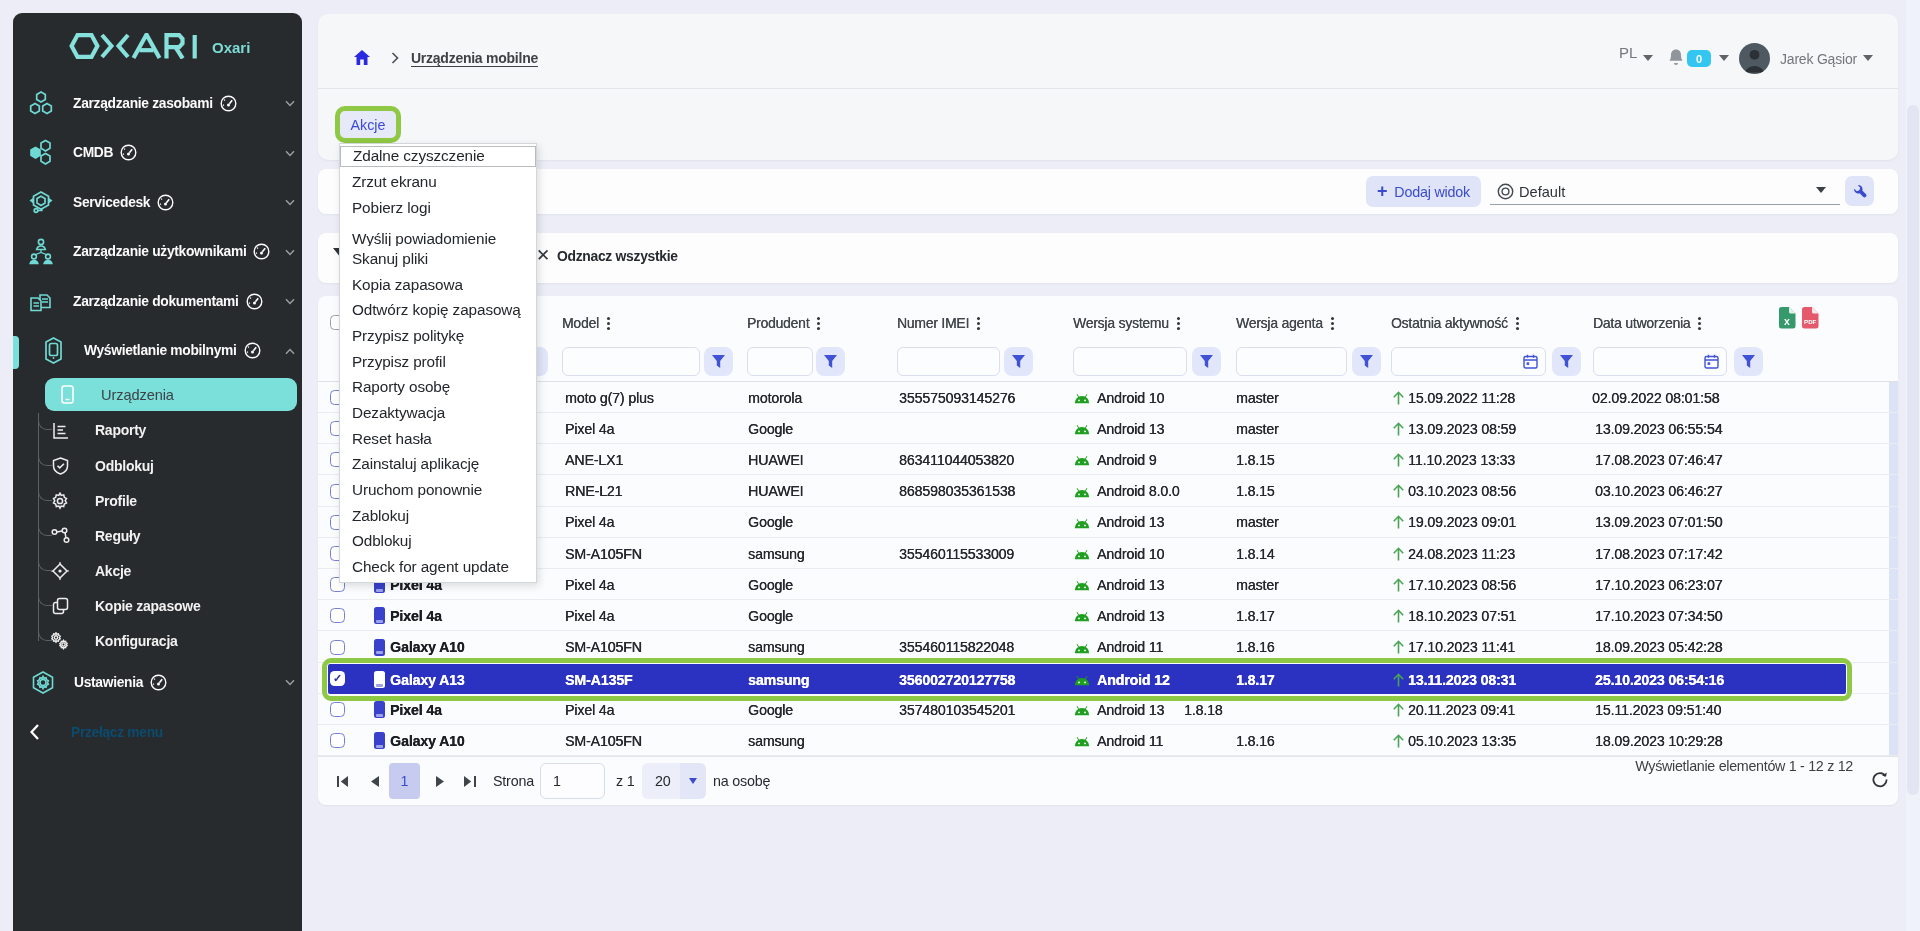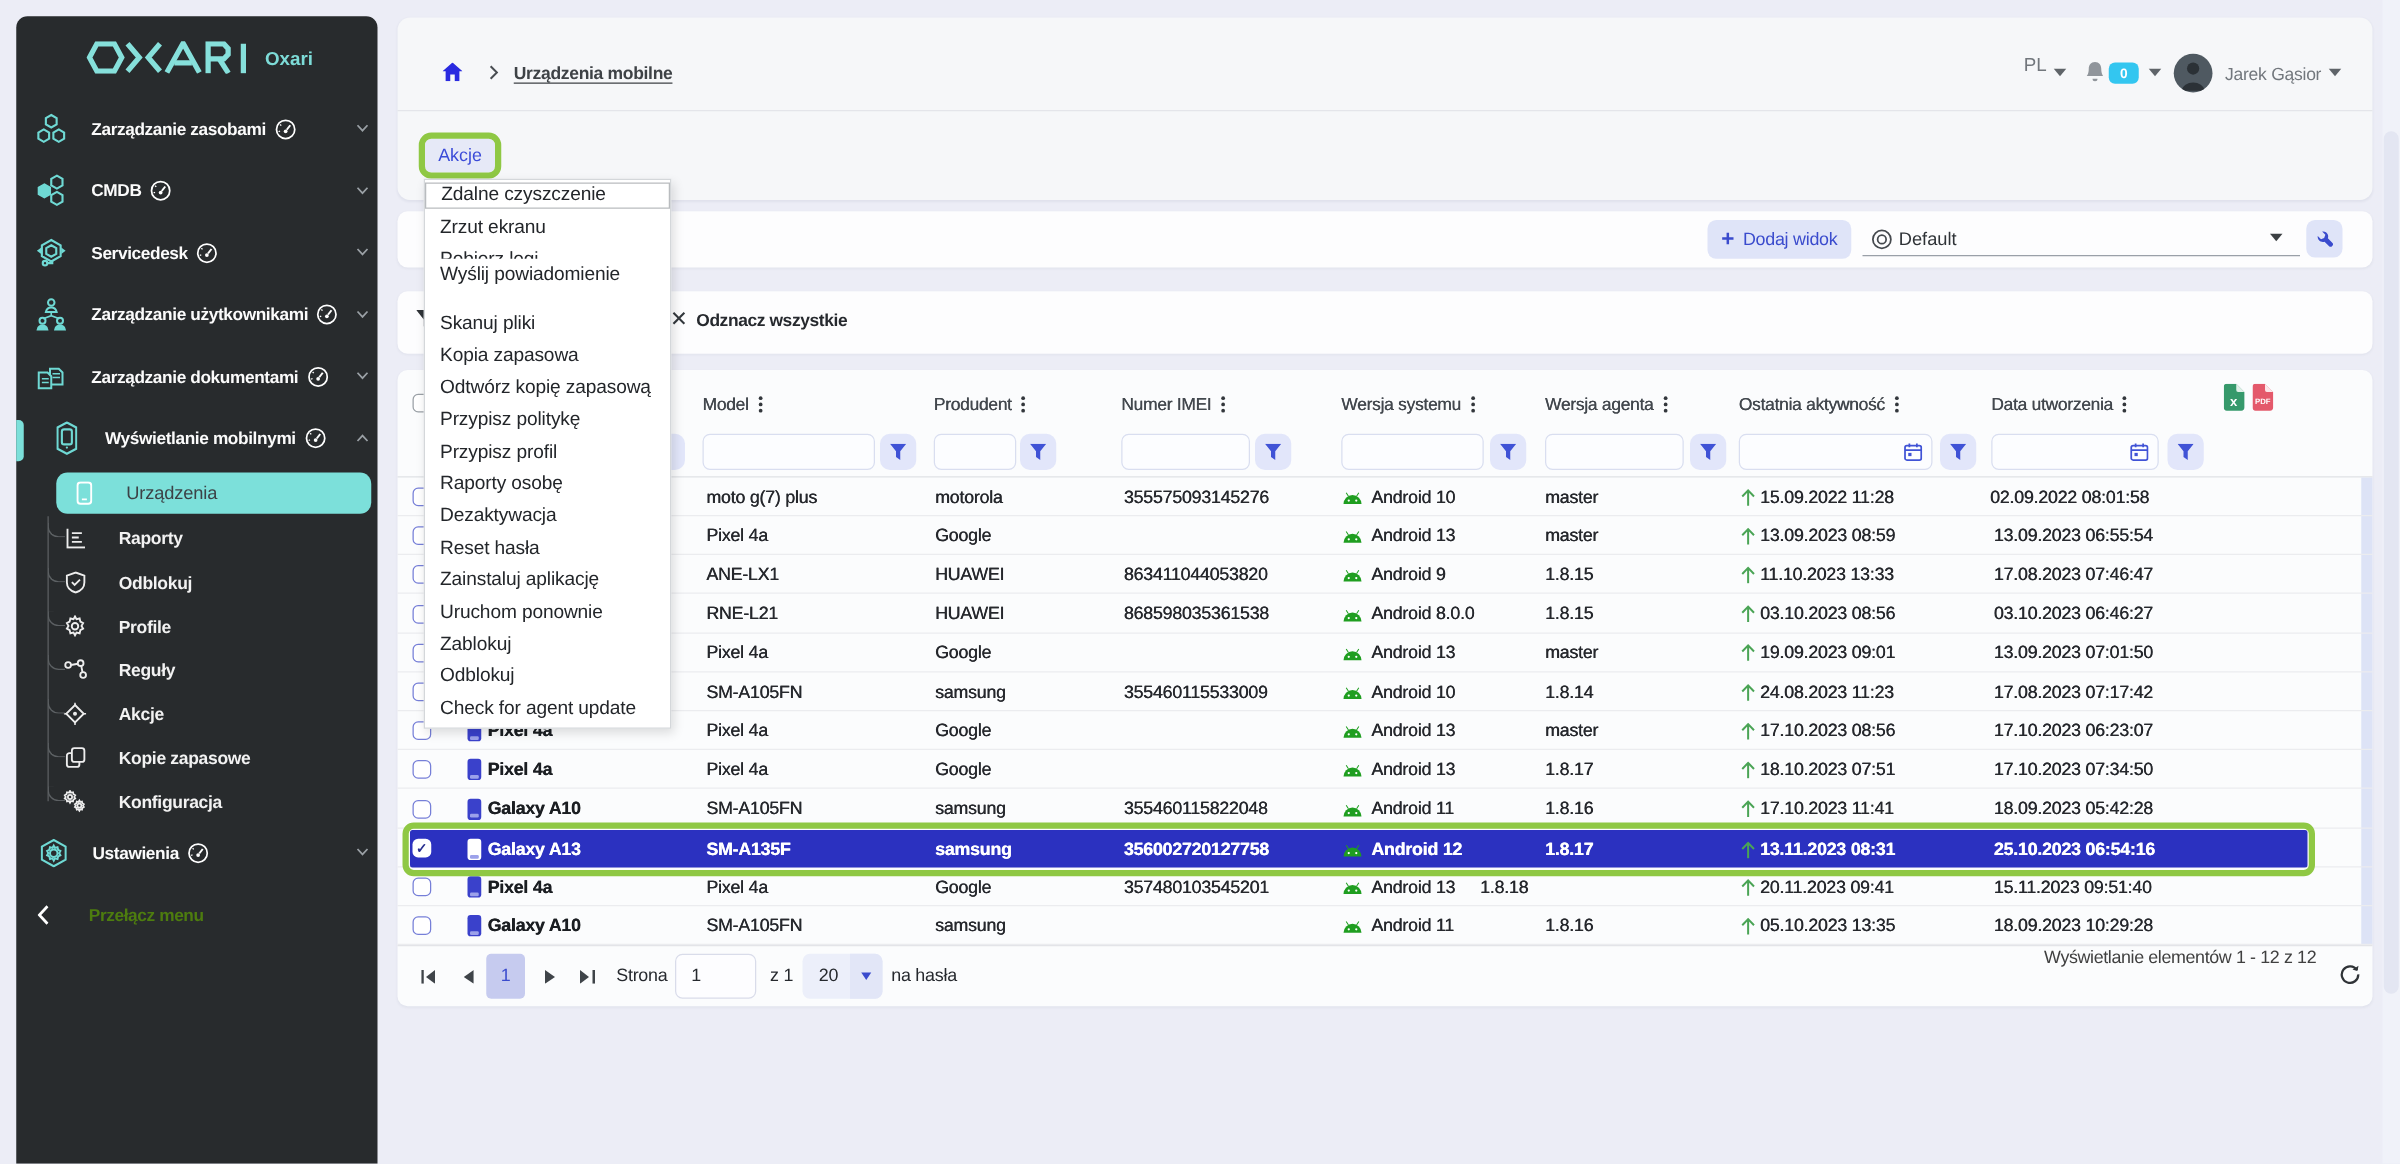--- a/index.html
+++ b/index.html
@@ -295,21 +295,21 @@
       <svg class="gauge" width="17" height="17" viewBox="0 0 17 17" fill="none" stroke="#fff" stroke-width="1.4">
         <circle cx="8.5" cy="8.5" r="7.3"></circle>
         <circle cx="8.5" cy="10" r="1.5" fill="#fff" stroke="none"></circle>
         <path d="M9.4 8.8 L12.2 5.2" stroke-width="1.6"></path>
         <path d="M4 9.8 l-1.1.6 M5 5.5 l-.9-.9" stroke-width="1.1"></path>
       </svg>
       <span class="chev"><svg width="10" height="7" viewBox="0 0 10 7" fill="none" stroke="#9aa0a5" stroke-width="1.4">
           <path d="M1 1.2 L5 5.5 L9 1.2"></path>
         </svg></span>
     </div>
-    <div class="mrow" style="top:715px;color:#4d7c0f">
+    <div class="mrow" style="top:715px;color:#0c4a6e">
       <span class="ic" style="margin:0;margin-left:15px;width:12px;flex:0 0 12px">
         <svg width="9" height="16" viewBox="0 0 9 16" fill="none" stroke="#fff" stroke-width="2.2">
           <path d="M8 1 L1.5 8 L8 15"></path>
         </svg>
       </span>
       <span style="margin-left:31px">Przełącz menu</span>
     </div>
   </div>
 <div class="a treeline"></div>
 <div class="a" id="pill"><span class="ic" style="width:20px;display:flex;justify-content:center;margin:0 24px 0 12px">
@@ -712,35 +712,35 @@
     </svg>
   <div class="a" style="left:175px;top:16px">Strona</div>
   <div class="a" id="pginput">1</div>
   <div class="a" style="left:298px;top:16px">z 1</div>
   <div class="a" id="pgsel">
       <span style="padding-left:13px">20</span>
       <span style="position:absolute;right:0;width:26px;height:36px;background:#e2e6f7;border-radius:0 6px 6px 0;display:flex;align-items:center;justify-content:center">
         <span class="caret" style="position:static;border-top-color:#3a4bcd;border-left-width:4.5px;border-right-width:4.5px"></span>
       </span>
     </div>
-  <div class="a" style="left:395px;top:16px">na hasła</div>
+  <div class="a" style="left:395px;top:16px">na osobę</div>
   <div class="a" style="right:45px;top:1px;color:#404040;letter-spacing:-.3px">Wyświetlanie elementów 1 - 12 z 12</div>
   <svg class="a" style="left:1554px;top:14px" width="16" height="17" viewBox="0 0 16 17" fill="none" stroke="#2f3337" stroke-width="1.8">
       <path d="M13.6 5.2 A6.6 6.6 0 1 0 14.6 8.5"></path>
       <path d="M14.8 1.5 L14 5.6 L10 4.8" fill="#2f3337" stroke="none"></path>
     </svg>
 </div>
 
 <div class="a" id="akcjebtn">Akcje</div>
 <div class="a greenbox" style="left:335px;top:106px;width:66px;height:37px"></div>
 <div class="a" id="dropdown">
     <div class="dditem" id="dditem0" style="top:1.5px">Zdalne czyszczenie</div>
     <div class="dditem" style="top:25px">Zrzut ekranu</div>
     <div class="dditem" style="top:50.67px">Pobierz logi</div>
-    <div class="dditem" style="top:63px">Wyślij powiadomienie</div>
+    <div class="dditem" style="top:82px">Wyślij powiadomienie</div>
     <div class="dditem" style="top:102.01px">Skanuj pliki</div>
     <div class="dditem" style="top:127.68px">Kopia zapasowa</div>
     <div class="dditem" style="top:153.35000000000002px">Odtwórz kopię zapasową</div>
     <div class="dditem" style="top:179.02px">Przypisz politykę</div>
     <div class="dditem" style="top:204.69px">Przypisz profil</div>
     <div class="dditem" style="top:230.36px">Raporty osobę</div>
     <div class="dditem" style="top:256.03000000000003px">Dezaktywacja</div>
     <div class="dditem" style="top:281.70000000000005px">Reset hasła</div>
     <div class="dditem" style="top:307.37px">Zainstaluj aplikację</div>
     <div class="dditem" style="top:333.04px">Uruchom ponownie</div>

